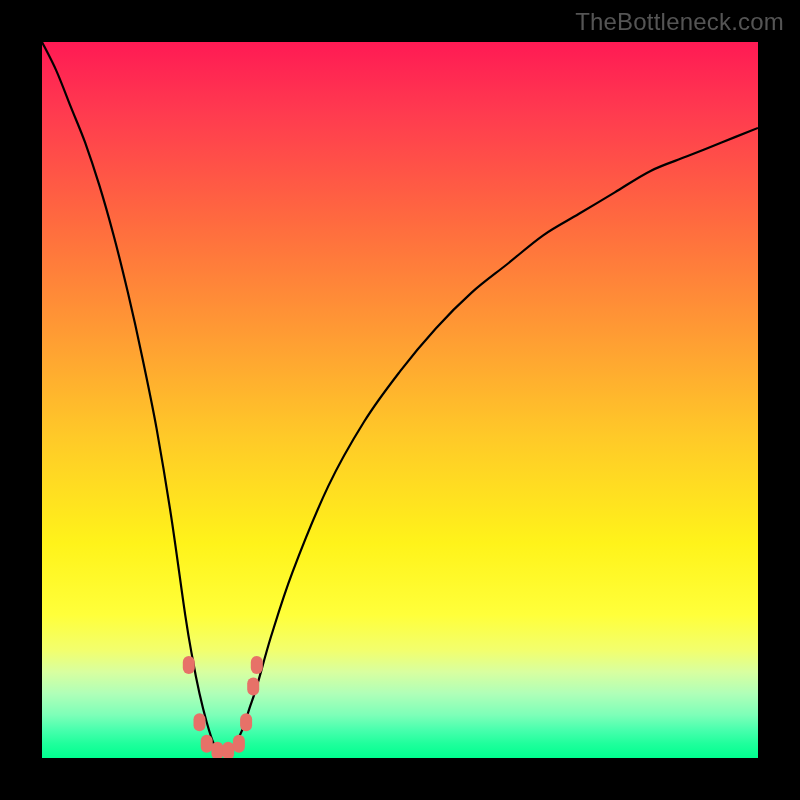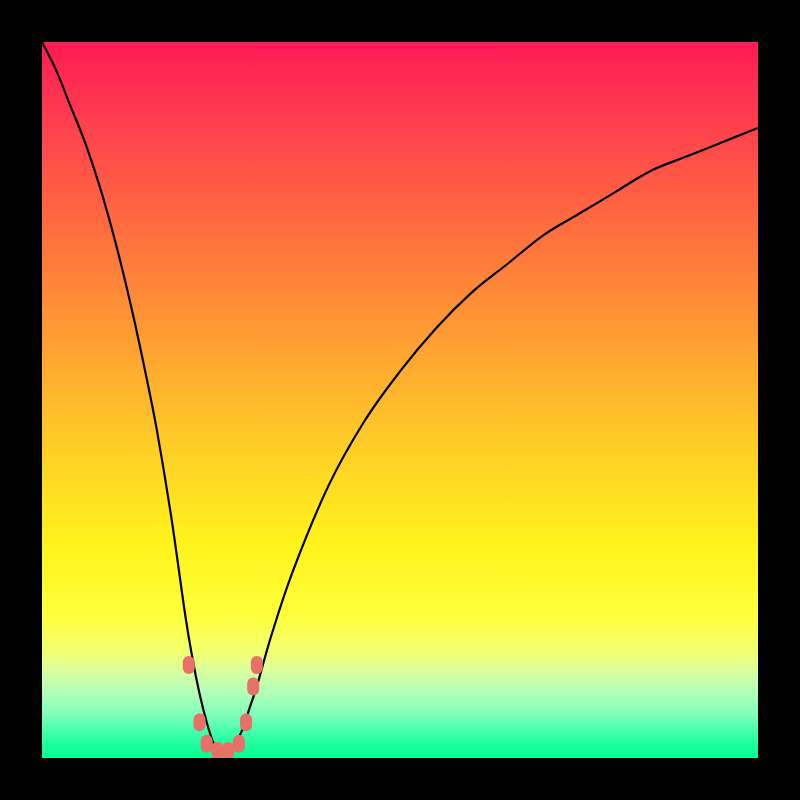--- a/index.html
+++ b/index.html
@@ -85,13 +85,14 @@
           <rect x="169.4" y="699.8" width="12" height="18" rx="6" ry="6" fill="#e77168"></rect>
           <rect x="180.2" y="699.8" width="12" height="18" rx="6" ry="6" fill="#e77168"></rect>
           <rect x="190.9" y="692.7" width="12" height="18" rx="6" ry="6" fill="#e77168"></rect>
           <rect x="198.1" y="671.2" width="12" height="18" rx="6" ry="6" fill="#e77168"></rect>
           <rect x="205.2" y="635.4" width="12" height="18" rx="6" ry="6" fill="#e77168"></rect>
           <rect x="208.8" y="613.9" width="12" height="18" rx="6" ry="6" fill="#e77168"></rect>
         </g>
     </svg>
   </div>
 
+  <div class="watermark">TheBottleneck.com</div>
 </div>
 
 </body></html>

